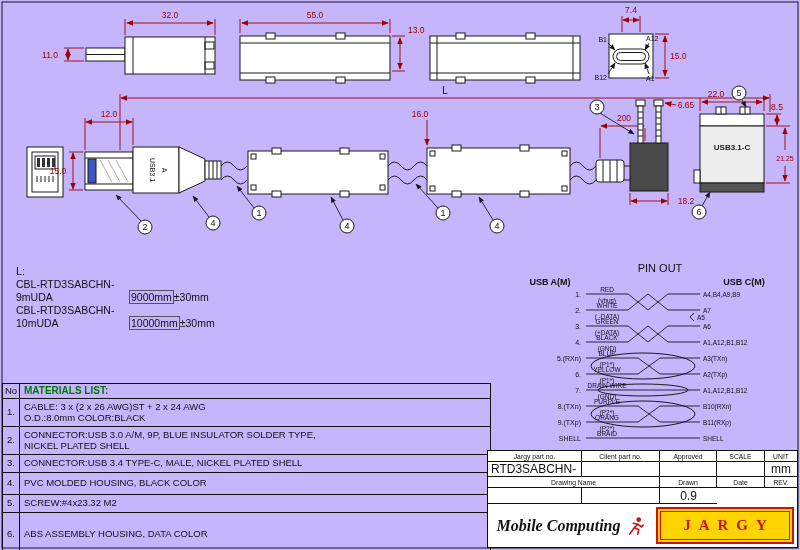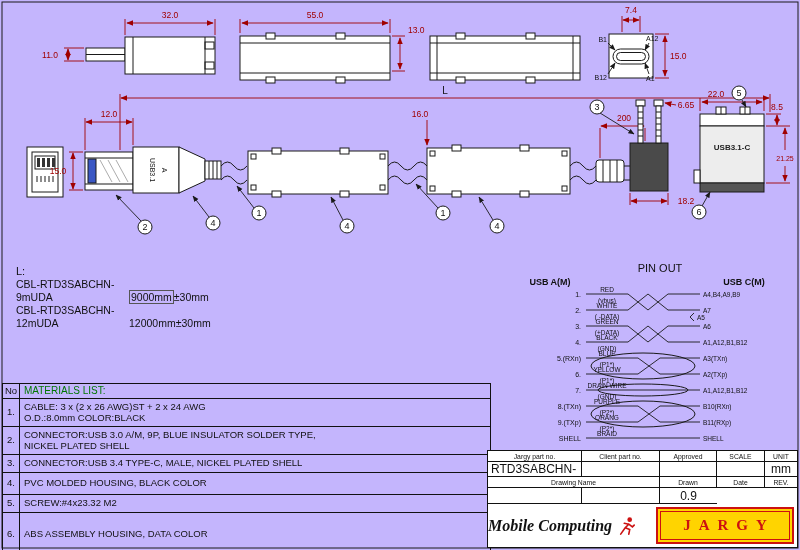--- a/index.html
+++ b/index.html
@@ -28,34 +28,34 @@
   .ltable{position:absolute;left:16px;top:265px;font-size:10.5px;line-height:13px}
   .lt-title{font-size:11px}
   .lt-part{display:inline-block;width:113px}
   .lt-box{border:1px solid #555;padding:0 1px}
   
   .mtable{position:absolute;left:2px;top:383px;width:489px;height:173px;
           border-collapse:collapse;table-layout:fixed}
   .mtable td{border:1px solid #111;font-size:9.5px;padding:1px 4px;vertical-align:middle;
              white-space:pre-line;line-height:11.5px;overflow:hidden}
   .mtable td.no{width:16px;text-align:center;padding:1px 0}
-  .mtable td.mtitle{color:#007700;font-weight:normal;font-size:10px}
+  .mtable td.mtitle{color:#007700;font-weight:bold;font-size:10px}
   
   .tblock{position:absolute;left:487px;top:450px;width:311px;height:98px;
           border:1px solid #111;box-sizing:border-box;background:#fff}
   .tb-grid{display:grid;grid-template-columns:94px 78px 57px 48px 32px}
   .tb-c{border-right:1px solid #111;border-bottom:1px solid #111;box-sizing:border-box;
         display:flex;align-items:center;justify-content:center;font-size:6.8px;overflow:hidden}
   .tb-c.nr{border-right:none}
   .tb-c.sp2{grid-column:span 2}
   .tb-c.h1{height:11px}.tb-c.h2{height:15px}.tb-c.h3{height:11px}.tb-c.h4{height:16px}
   .tb-c.val{font-size:12px}
   .tb-c.left{justify-content:flex-start;padding-left:3px}
   .tb-logos{display:flex;height:43px}
-  .logo-left{width:165px;display:flex;align-items:center;gap:6px}
+  .logo-left{width:165px;display:flex;align-items:center;justify-content:center;gap:6px}
   .mc-text{font-family:"Liberation Serif",serif;font-weight:bold;font-style:italic;font-size:16px;white-space:nowrap}
   .jargy-outer{flex:1;margin:3px;border:2px solid #cc1111;background:#ffd400;display:flex;padding:2px}
   .jargy-inner{flex:1;border:1px solid #cc1111;display:flex;align-items:center;justify-content:center;
                font-family:"Liberation Serif",serif;font-weight:bold;font-size:15px;
                letter-spacing:8px;padding-left:8px;color:#cc1111}
 </style>
 </head>
 <body>
 
 <div class="sheet">
@@ -447,21 +447,21 @@
   </g>
 </g>
 </svg>
 
 <div class="ltable">
   <div class="lt-title">L:</div>
   <div class="lt-row">
     <span class="lt-part">CBL-RTD3SABCHN-9mUDA</span><span class="lt-box">9000mm</span><span>±30mm</span>
   </div>
   <div class="lt-row">
-    <span class="lt-part">CBL-RTD3SABCHN-12mUDA</span><span>12000mm</span><span>±30mm</span>
+    <span class="lt-part">CBL-RTD3SABCHN-10mUDA</span><span class="lt-box">10000mm</span><span>±30mm</span>
   </div>
 </div>
 
 <table class="mtable">
   <tbody>
         <tr style="height:14px">
     <td class="no">No</td>
     <td class="mtitle">MATERIALS LIST:</td>
   </tr>
   <tr style="height:28px">

